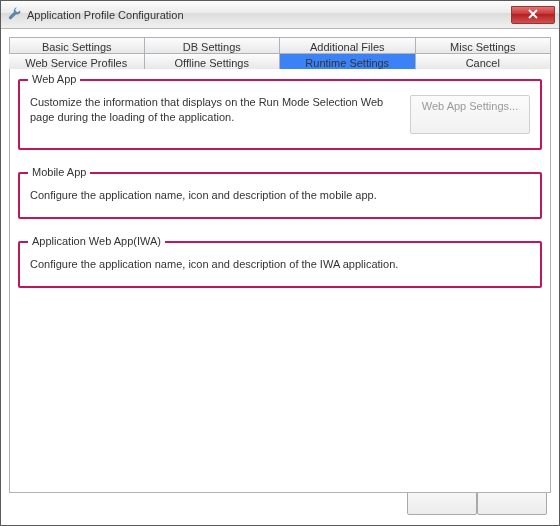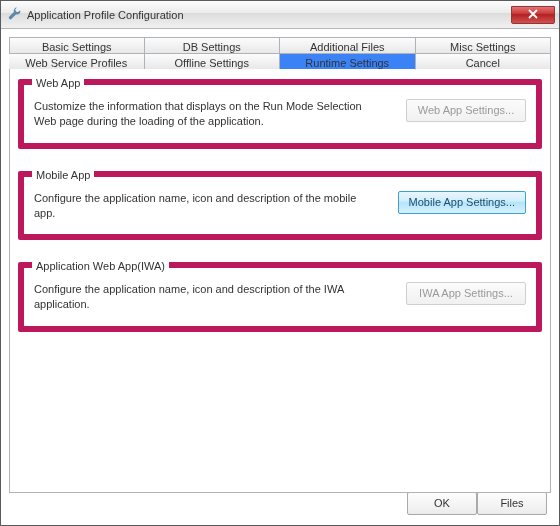--- a/index.html
+++ b/index.html
@@ -38,30 +38,30 @@
   .tab.row2 { }
   .tab.active {
     background:#3b82f6; border-bottom-color:#fff; z-index:2; font-weight:normal;
   }
   
   .tabpanel {
     border:1px solid #aeb3b9; border-top:none; background:#fff;
     height: 424px; padding:10px 8px; position:relative; z-index:1;
   }
   .groupbox {
-    border:6px solid #be185d; border-radius:2px; margin-bottom:22px; padding:14px 10px 14px 10px;
+    border:2px solid #be185d; border-radius:2px; margin-bottom:22px; padding:14px 10px 14px 10px;
     position:relative;
   }
   .groupbox .legend {
     position:absolute; top:-8px; left:8px; background:#fff; padding:0 4px; color:#333;
   }
   .group-inner { display:flex; gap:24px; align-items:flex-start; }
   .desc { flex:1; color:#333; line-height:1.35; }
   .btn {
-    min-width: 120px; height:23px; padding:0 10px;
+    min-width: 120px; height:39px; padding:0 10px;
     border:1px solid #a9a9a9; border-radius:2px;
     background:linear-gradient(#fdfdfd,#ececec); color:#555; text-align:center;
     line-height:21px; cursor:default; white-space:nowrap;
   }
   .btn.disabled { color:#9a9a9a; background:linear-gradient(#fbfbfb,#f1f1f1); border-color:#cfcfcf; }
   .btn.highlight {
     border-color:#3ba2d8;
     background:linear-gradient(#eaf6fd,#cfeefb 45%,#b3e3fb 46%,#d6f1fd);
     color:#1a4d6e;
   }
@@ -107,29 +107,27 @@
         <div class="group-inner">
           <div class="desc">Customize the information that displays on the Run Mode Selection Web page during the loading of the application.</div>
           <div class="btn disabled">Web App Settings...</div>
         </div>
       </div>
 
       <div class="groupbox">
         <div class="legend">Mobile App</div>
         <div class="group-inner">
           <div class="desc">Configure the application name, icon and description of the mobile app.</div>
-          <div class="btn highlight">Mobile App Settings...</div>
         </div>
       </div>
 
       <div class="groupbox">
         <div class="legend">Application Web App(IWA)</div>
         <div class="group-inner">
           <div class="desc">Configure the application name, icon and description of the IWA application.</div>
-          <div class="btn disabled">IWA App Settings...</div>
         </div>
       </div>
 
     </div>
 
     <div class="footer">
       <div class="btn">OK</div>
       <div class="btn">Files</div>
     </div>
   </div>

